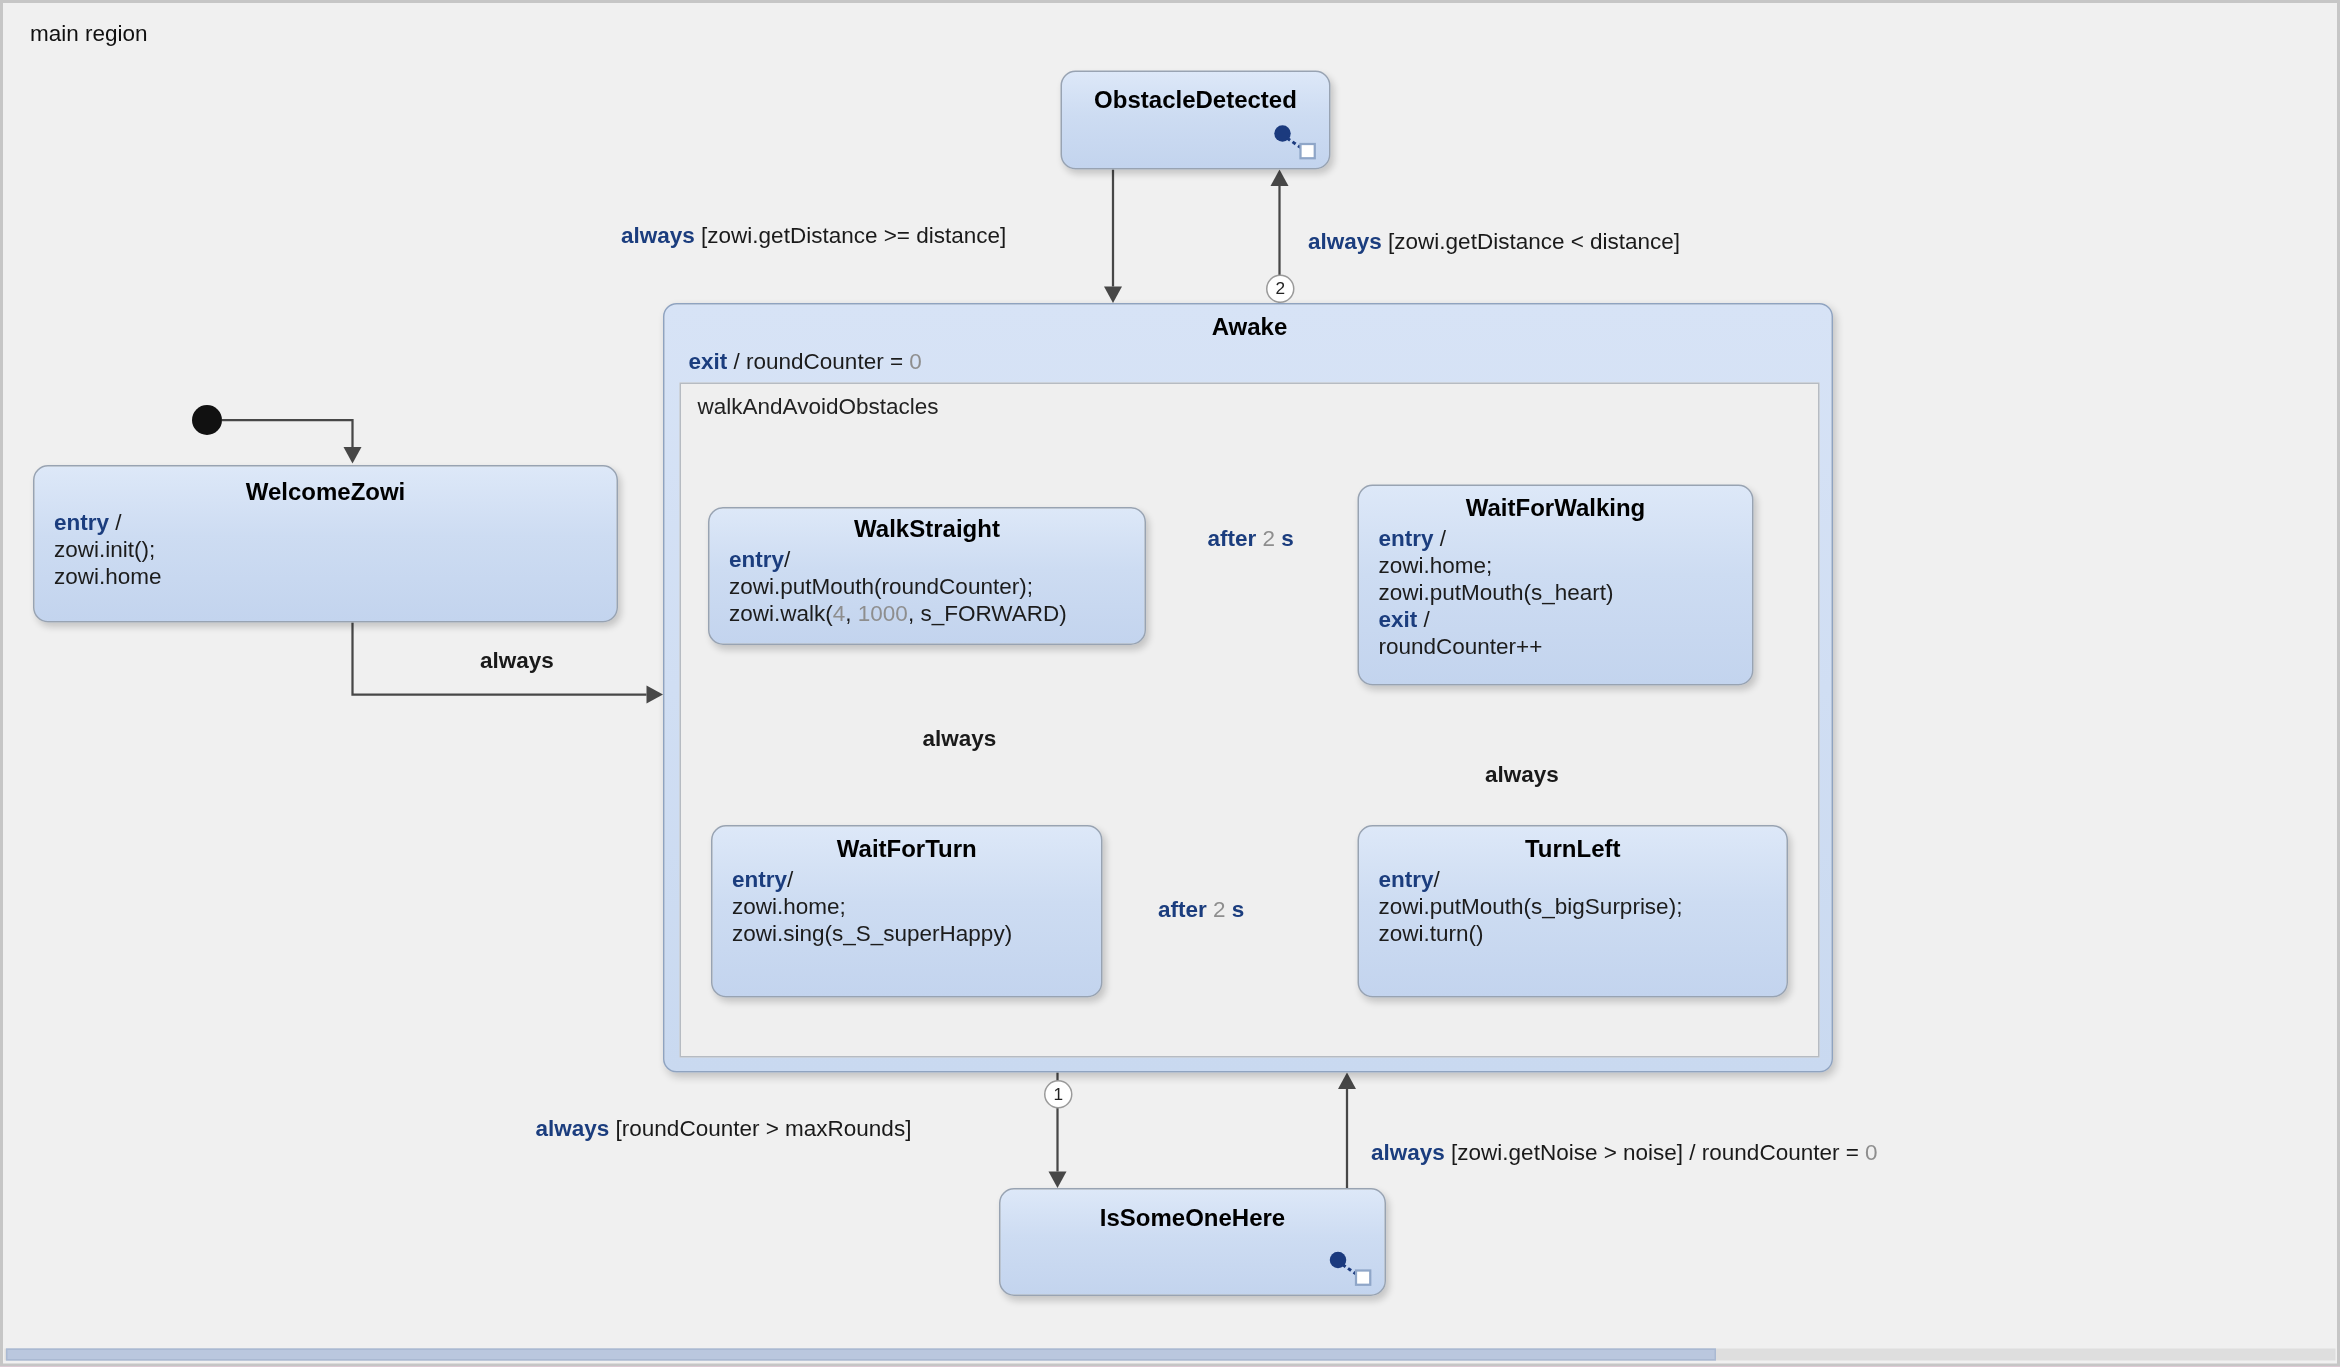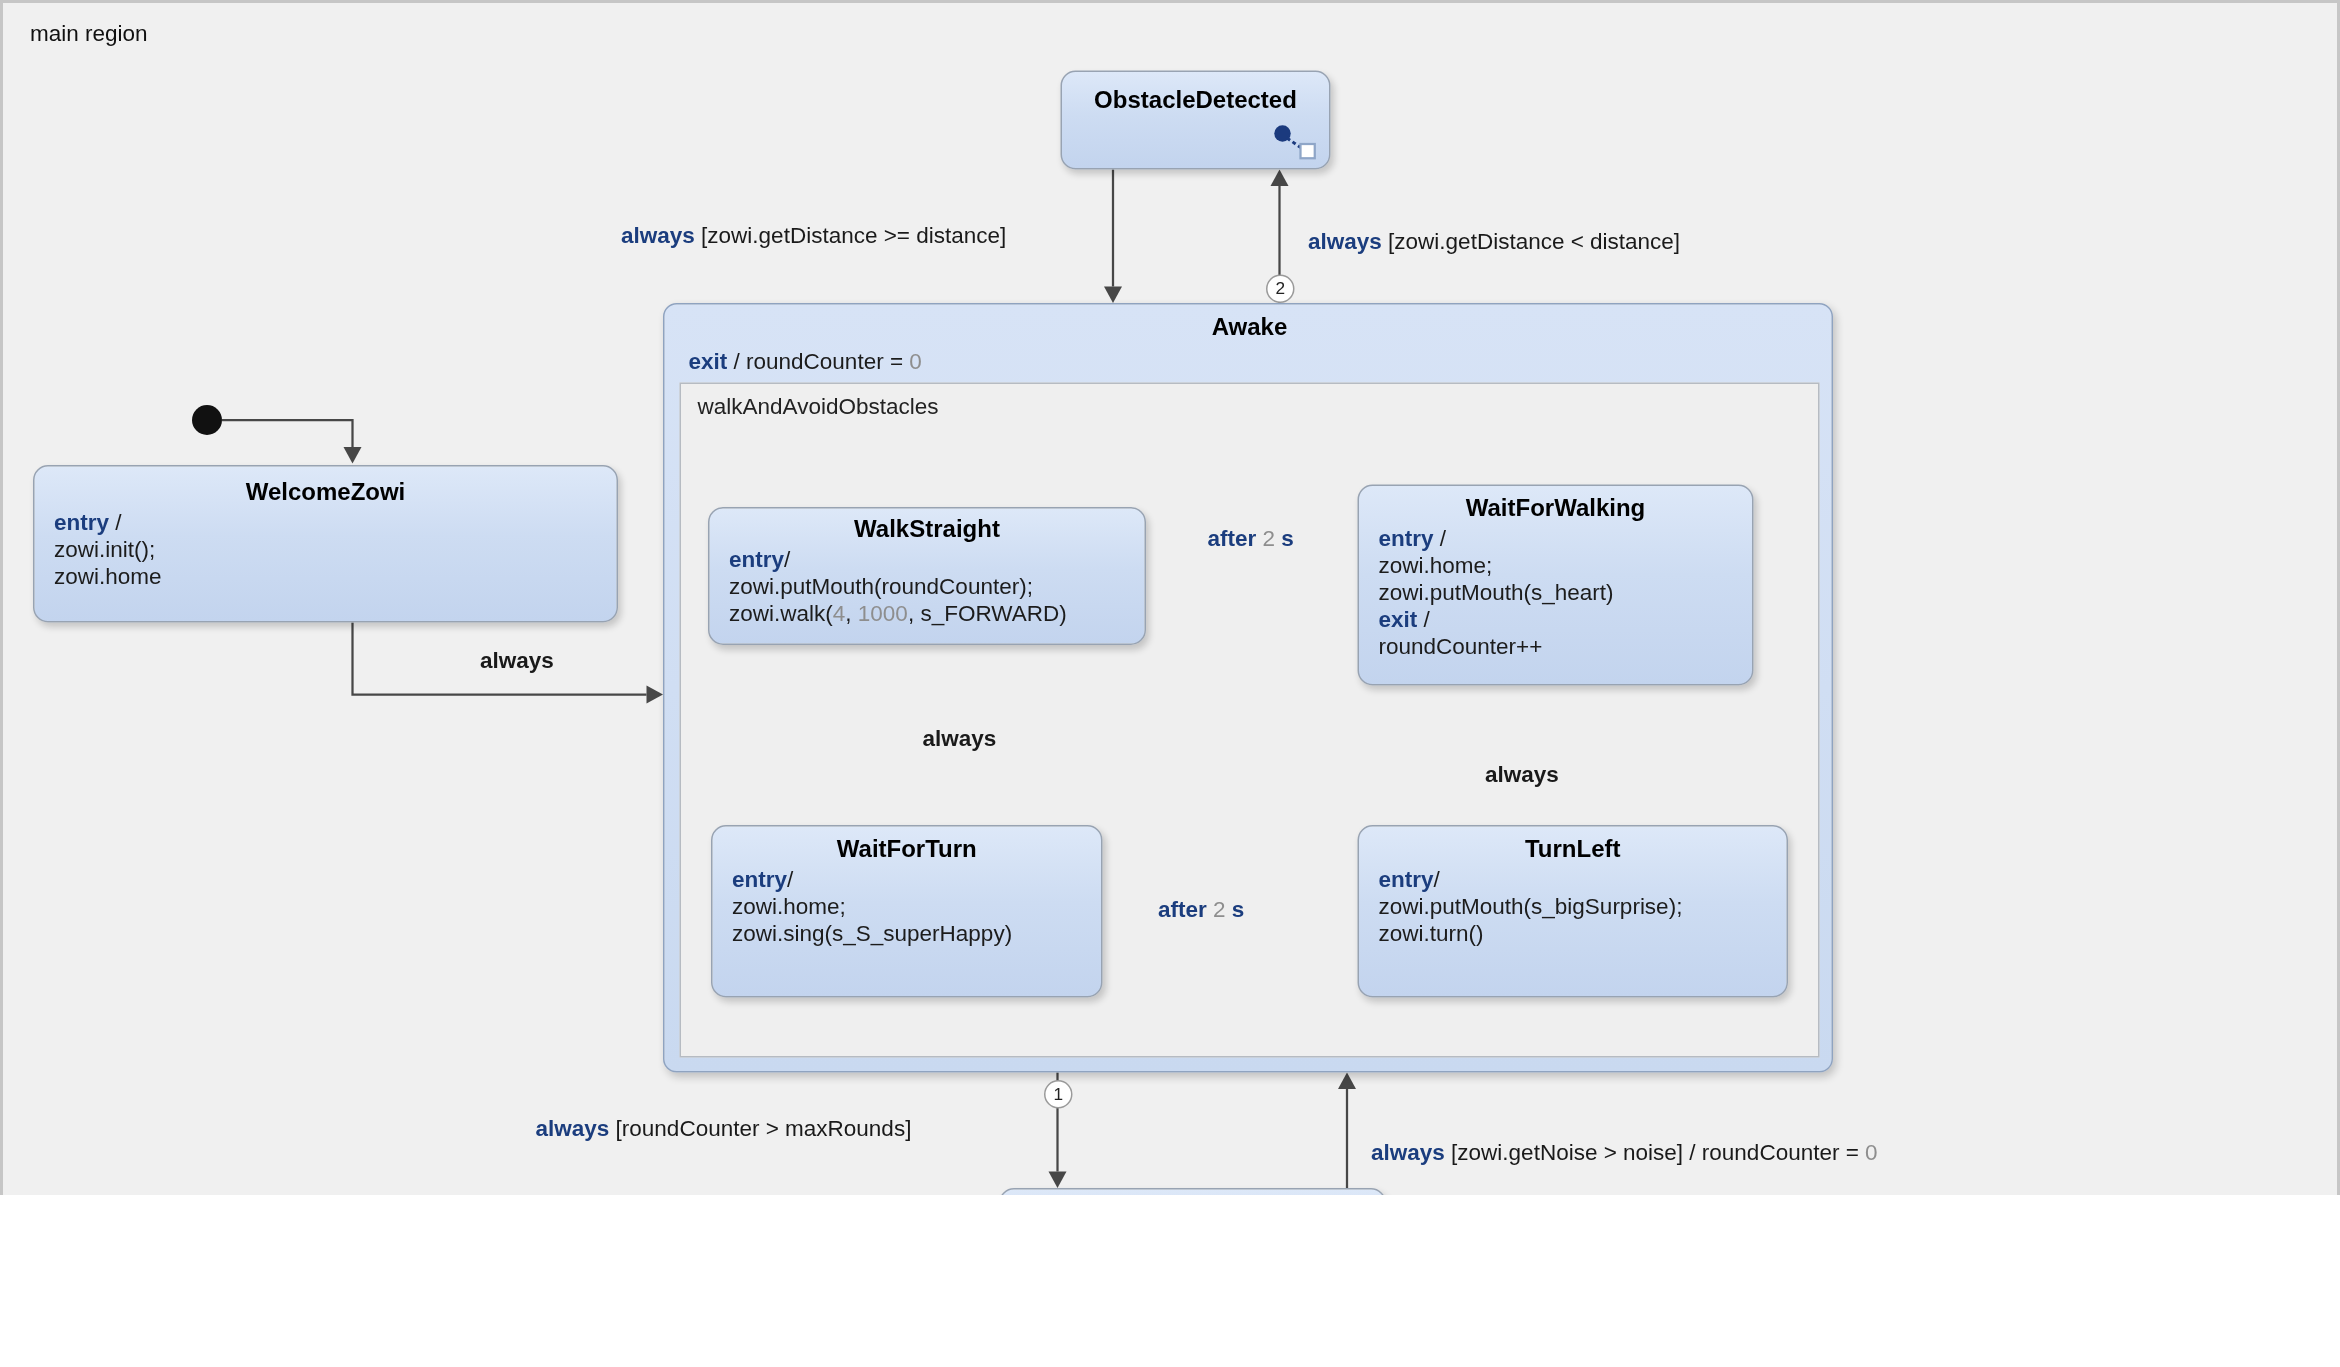--- a/index.html
+++ b/index.html
@@ -1,16 +1,16 @@
 <!DOCTYPE html>
 <html><head>
 <meta charset="utf-8">
 <style>
   html,body{margin:0;padding:0;background:#ffffff;}
-  .viewport{width:2340px;height:1195px;overflow:hidden;position:relative;background:#404040;
+  .viewport{width:2340px;height:1367px;overflow:hidden;position:relative;background:#f9a8d4;
             font-family:"Liberation Sans", sans-serif;}
   .canvas{width:1560px;height:911.33px;transform:scale(1.5);transform-origin:0 0;
           position:relative;background:#f0f0f0;border:2px solid #c6c6c6;box-sizing:border-box;}
   .abs{position:absolute;}
   .region-label{font-size:15px;color:#111;}
   .state{position:absolute;border:1px solid #98a3b2;border-radius:10px;
          background:linear-gradient(180deg,#dde8f8 0%,#cddcf2 45%,#c3d4ee 100%);
          box-shadow:2px 3px 5px rgba(0,0,0,0.18);box-sizing:border-box;}
   .state .title{font-size:16px;font-weight:bold;color:#000;text-align:center;margin-top:8px;white-space:nowrap;}
   .state .body{font-size:15px;color:#1c1c1c;padding-left:13px;margin-top:2px;line-height:18px;white-space:nowrap;}

